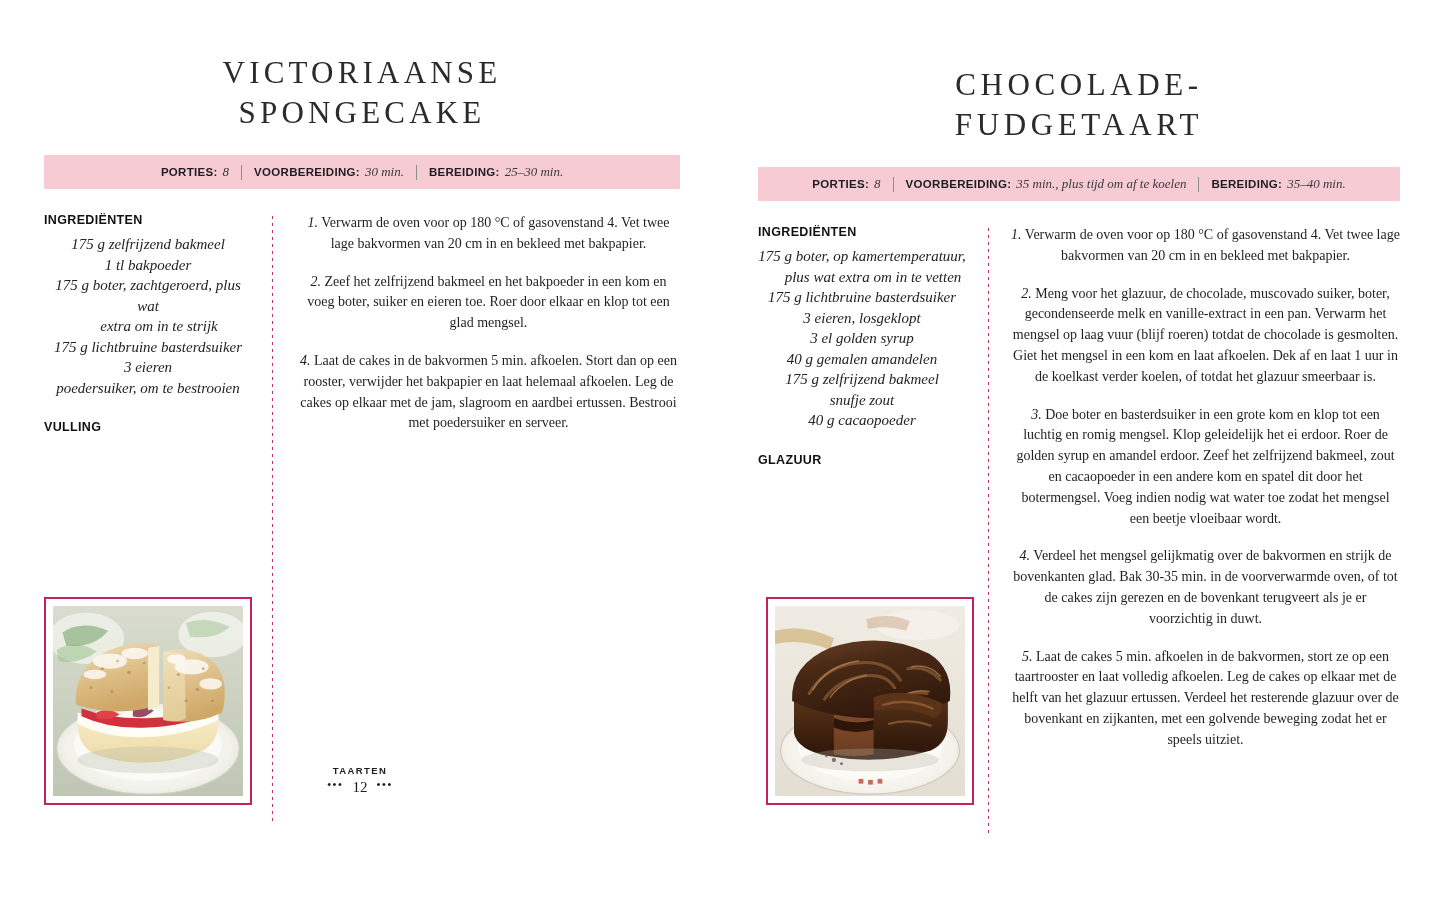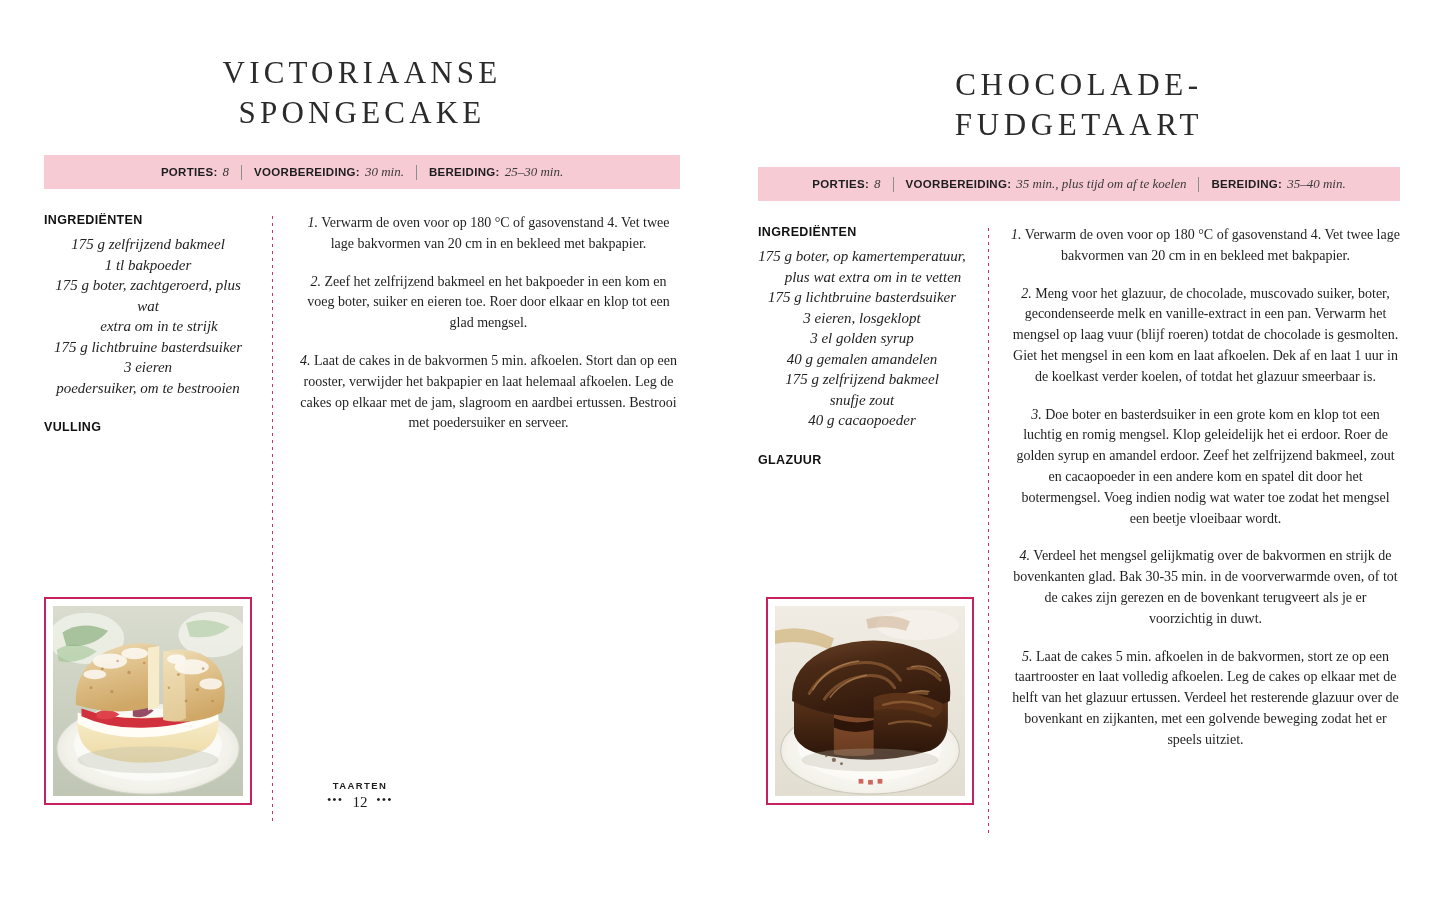--- a/index.html
+++ b/index.html
@@ -158,21 +158,21 @@
     height: 100%;
     overflow: hidden;
     position: relative;
     background: #ded8cc;
   }
   .photo-inner svg { display: block; width: 100%; height: 100%; }
 
   
   .footer {
     position: absolute;
-    bottom: 9px;
+    bottom: 24px;
     text-align: center;
     width: 208px;
   }
   .footer-left  { left: 256px; }
   .footer-cat {
     font-family: "Liberation Sans", sans-serif;
     font-weight: 700;
     font-size: 9.5px;
     letter-spacing: 1.4px;
     color: #1d1d1d;

